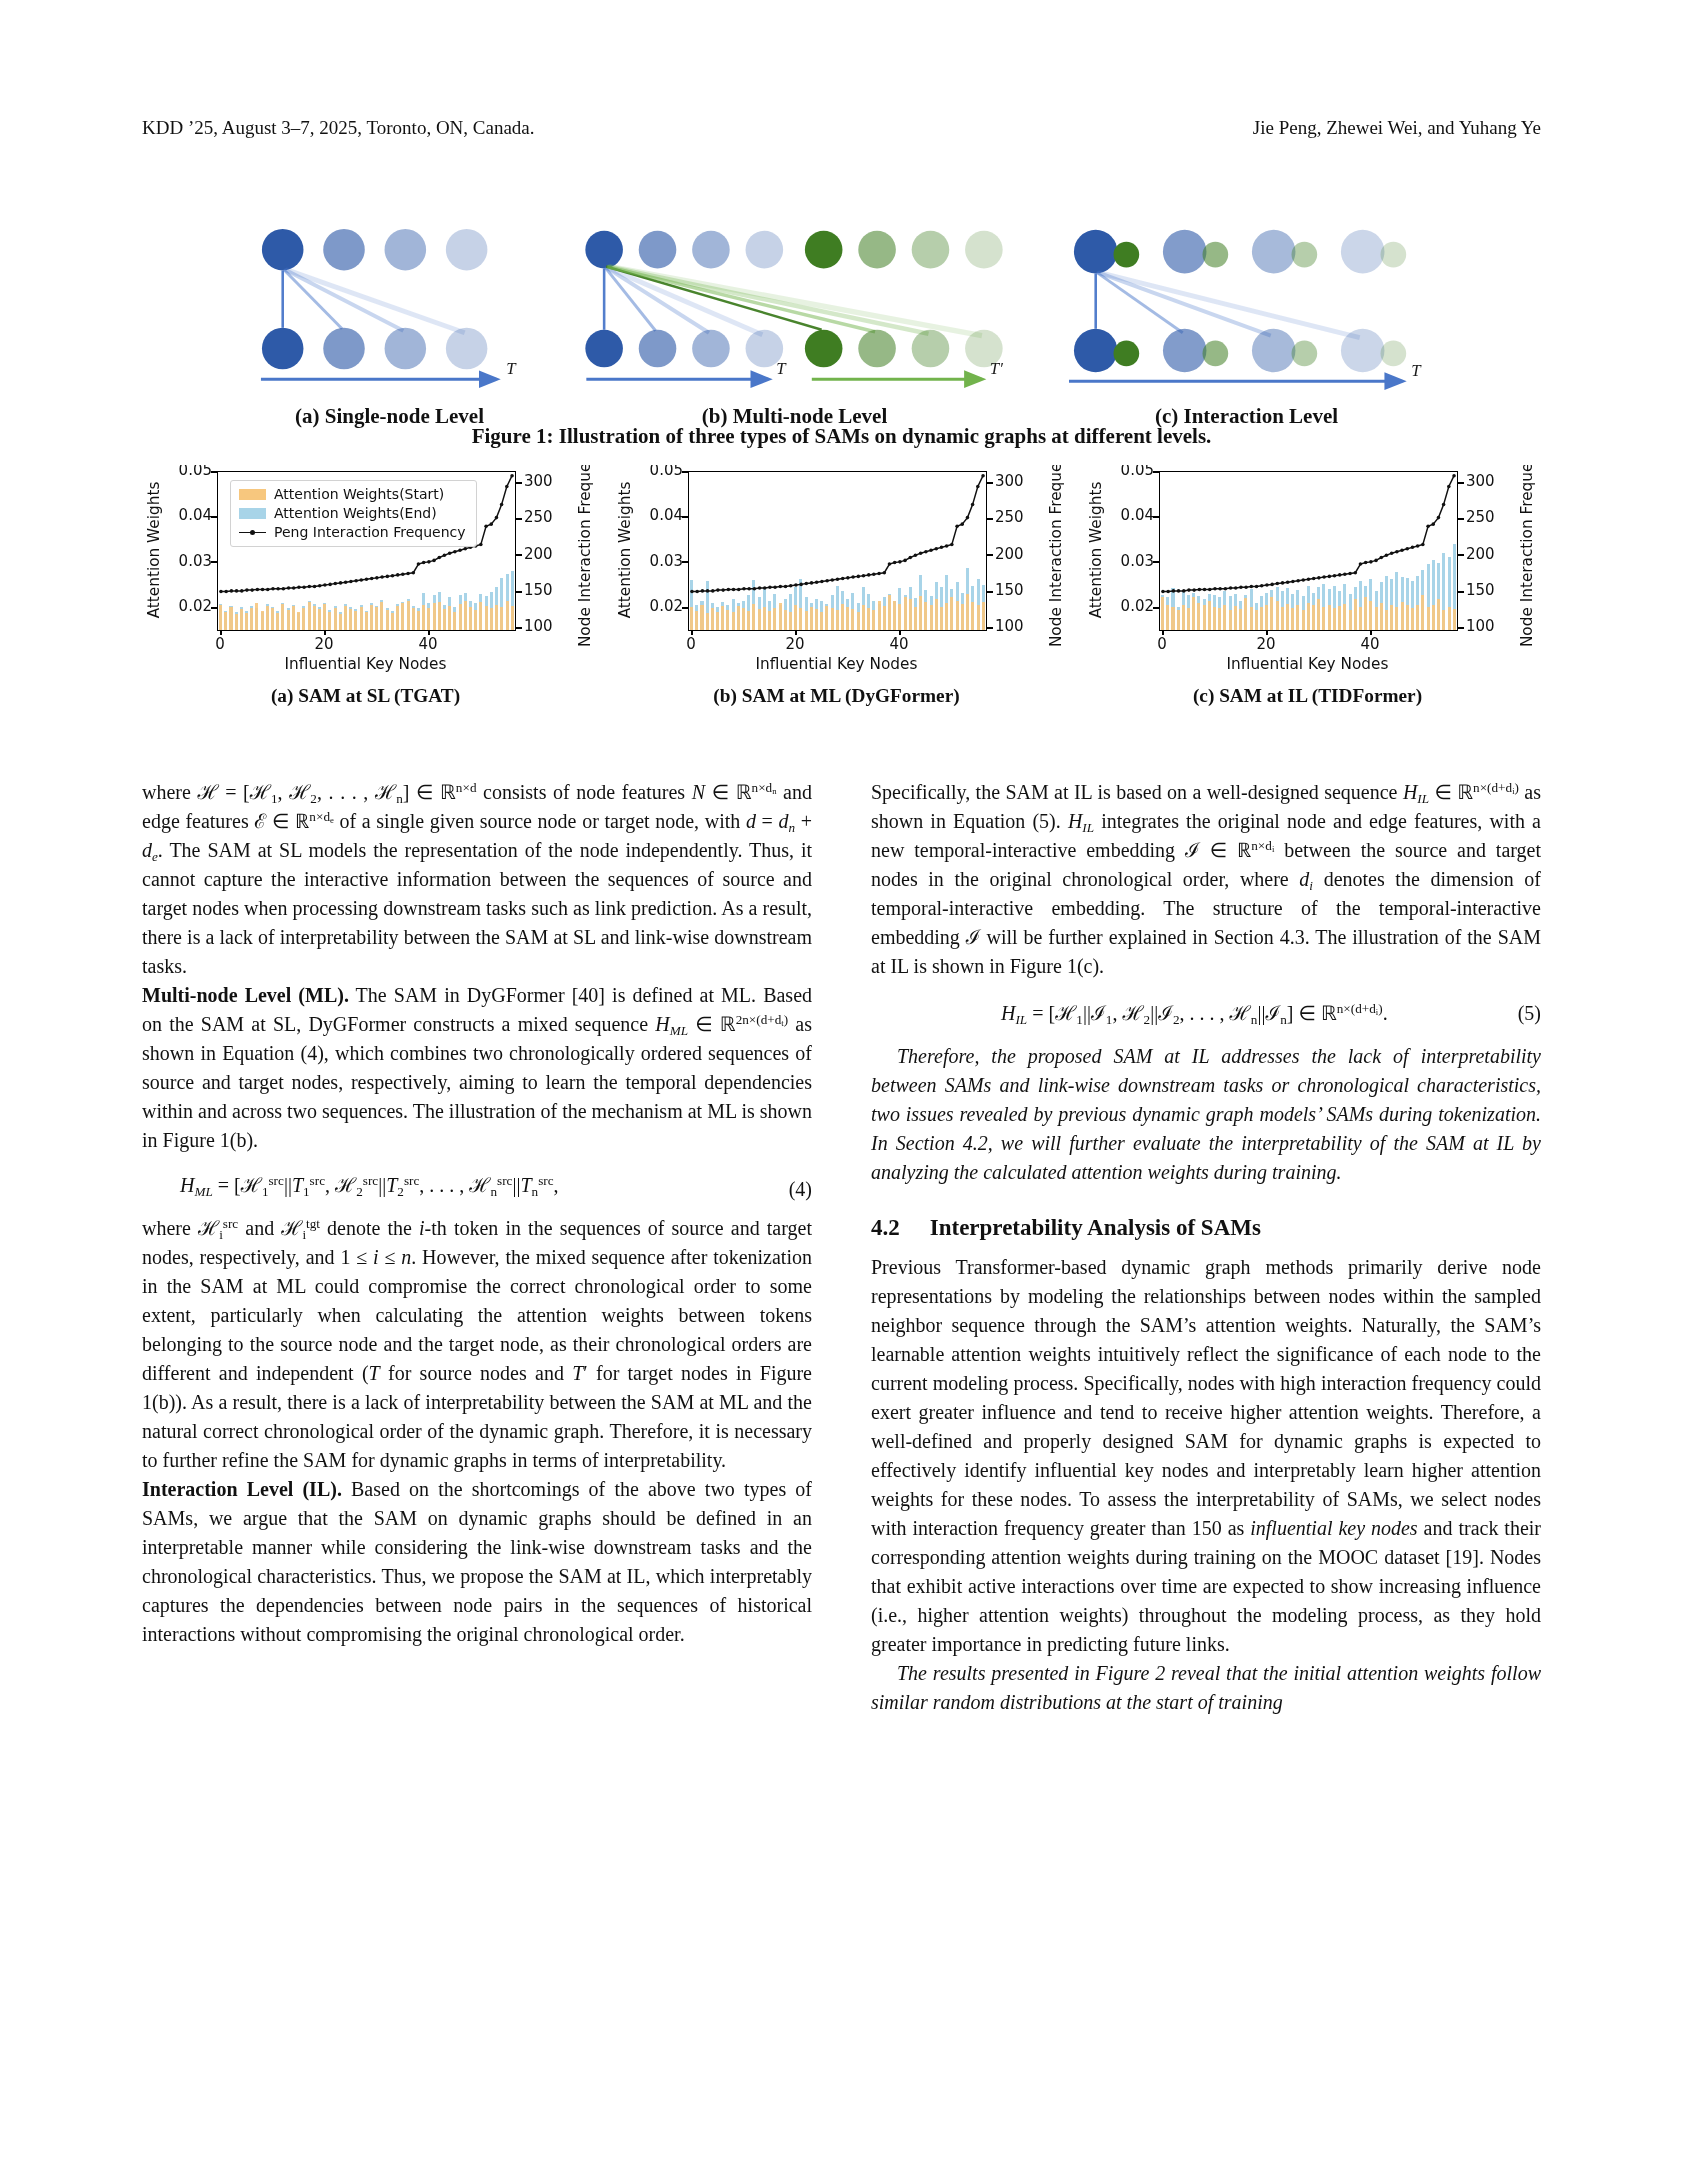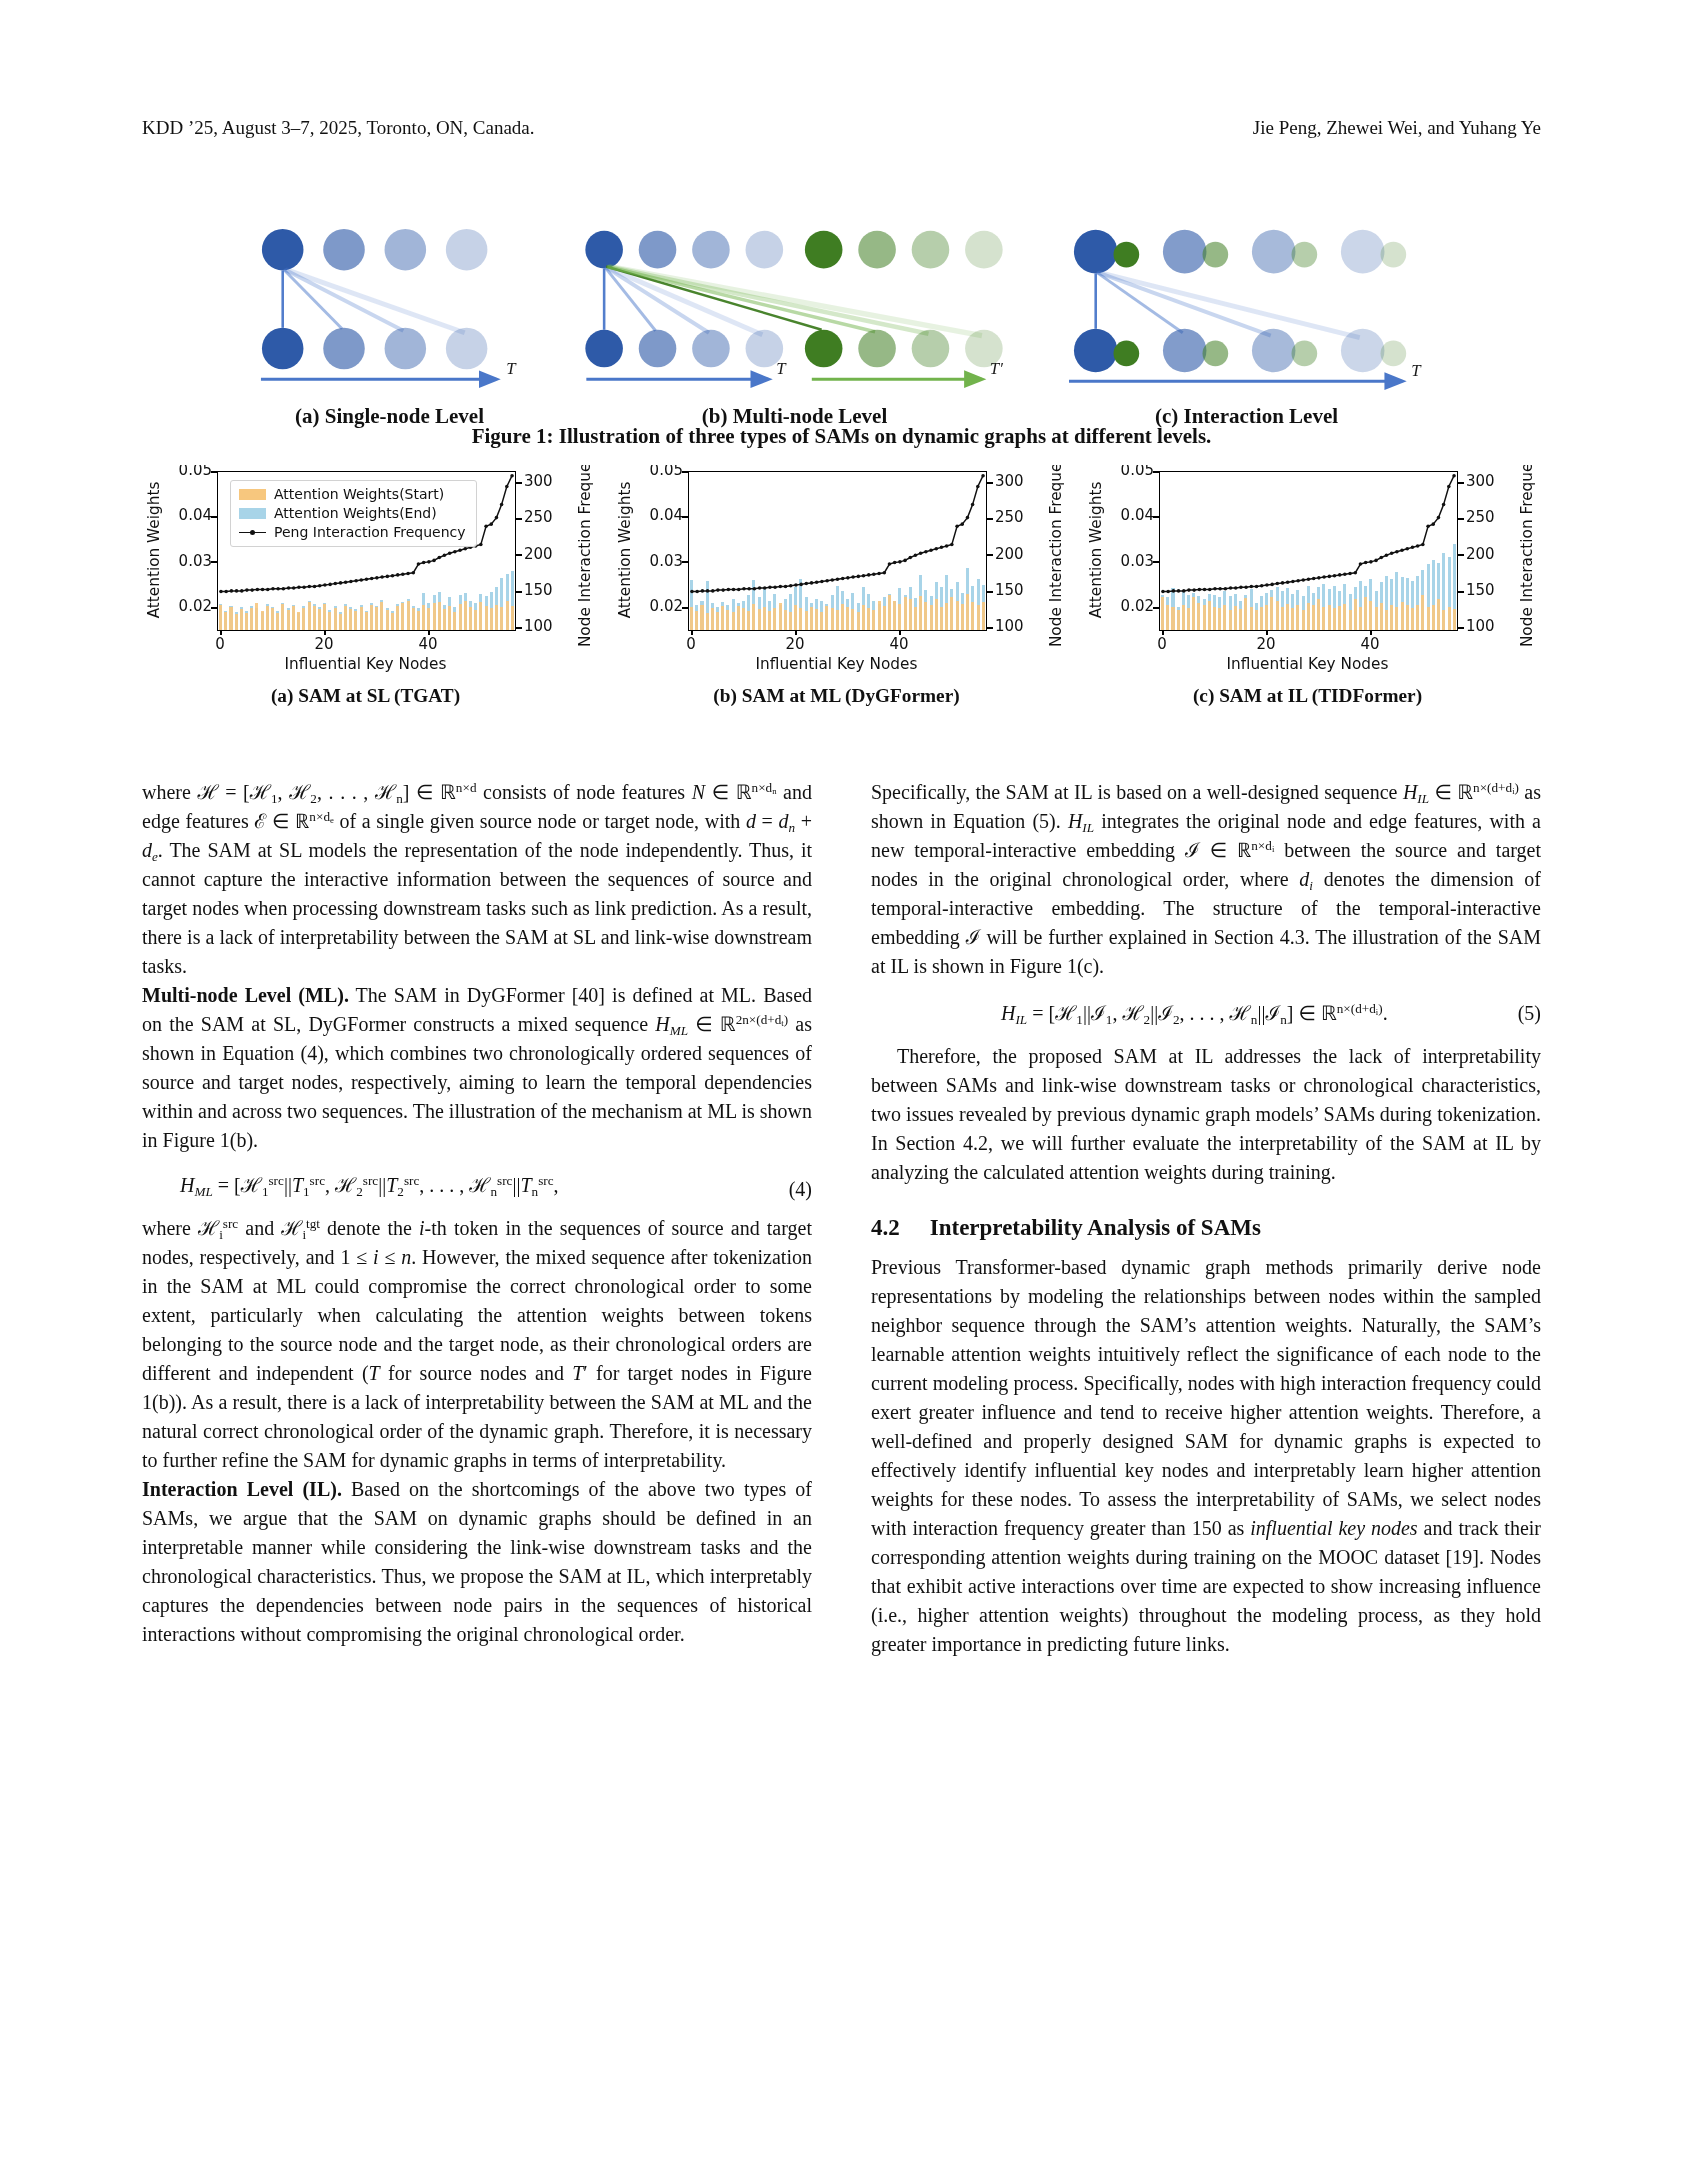--- a/index.html
+++ b/index.html
@@ -46,21 +46,21 @@
   .sw-line{display:inline-block;position:relative;width:27px;height:11px;}
   .sw-line i{position:absolute;left:0;right:0;top:5px;height:1.5px;background:#111;}
   .sw-line b{position:absolute;left:11px;top:3px;width:5px;height:5px;border-radius:50%;background:#111;}
   
   .col{position:absolute;top:778px;width:670px;font-size:20px;line-height:29px;
        text-align:justify;}
   .col-left{left:142px;}
   .col-right{left:871px;}
   .col p{margin:0;}
   .lead-par{margin-top:11px;}
-  .indent{text-indent:26px;}
+  .indent{text-indent:26px;font-style:italic;}
   sup{font-size:66%;line-height:0;vertical-align:baseline;position:relative;top:-0.55em;}
   sub{font-size:66%;line-height:0;vertical-align:baseline;position:relative;top:0.28em;}
   .eq{position:relative;margin:16px 0 14px 0;}
   .eq-l1{padding-left:38px;}
   .eq-l2{padding-left:97px;}
   .eq-num{position:absolute;right:0;bottom:-4px;}
   .eq5wrap{display:flex;margin:18px 0 14px 0;}
   .eq5line{flex:1;text-align:center;}
   .sec-head{margin:26px 0 10px 0;font-weight:bold;font-size:23px;line-height:30px;
             text-align:left;}
@@ -862,16 +862,17 @@
     <p>Specifically, the SAM at IL is based on a well-designed sequence <i>H<sub>IL</sub></i> ∈ ℝ<sup>n×(d+d<sub>i</sub>)</sup> as shown in Equation (5). <i>H<sub>IL</sub></i> integrates the original node and edge features, with a new temporal-interactive embedding ℐ ∈ ℝ<sup>n×d<sub>i</sub></sup> between the source and target nodes in the original chronological order, where <i>d<sub>i</sub></i> denotes the dimension of temporal-interactive embedding. The structure of the temporal-interactive embedding ℐ will be further explained in Section 4.3. The illustration of the SAM at IL is shown in Figure 1(c).</p>
     <div class="eq5wrap">
       <span class="eq5line"><i>H<sub>IL</sub></i> = [ℋ<sub>1</sub>||ℐ<sub>1</sub>, ℋ<sub>2</sub>||ℐ<sub>2</sub>, . . . , ℋ<sub>n</sub>||ℐ<sub>n</sub>] ∈ ℝ<sup>n×(d+d<sub>i</sub>)</sup>.</span>
       <span>(5)</span>
     </div>
     <p class="indent">Therefore, the proposed SAM at IL addresses the lack of interpretability between SAMs and link-wise downstream tasks or chronological characteristics, two issues revealed by previous dynamic graph models’ SAMs during tokenization. In Section 4.2, we will further evaluate the interpretability of the SAM at IL by analyzing the calculated attention weights during training.</p>
     <div class="sec-head">
       <span class="num">4.2</span><span>Interpretability Analysis of SAMs</span>
     </div>
     <p>Previous Transformer-based dynamic graph methods primarily derive node representations by modeling the relationships between nodes within the sampled neighbor sequence through the SAM’s attention weights. Naturally, the SAM’s learnable attention weights intuitively reflect the significance of each node to the current modeling process. Specifically, nodes with high interaction frequency could exert greater influence and tend to receive higher attention weights. Therefore, a well-defined and properly designed SAM for dynamic graphs is expected to effectively identify influential key nodes and interpretably learn higher attention weights for these nodes. To assess the interpretability of SAMs, we select nodes with interaction frequency greater than 150 as <i>influential key nodes</i> and track their corresponding attention weights during training on the MOOC dataset [19]. Nodes that exhibit active interactions over time are expected to show increasing influence (i.e., higher attention weights) throughout the modeling process, as they hold greater importance in predicting future links.</p>
+    <p class="indent">The results presented in Figure 2 reveal that the initial attention weights follow similar random distributions at the start of training</p>
   </div>
 
 </div>
 
 
 </body></html>

